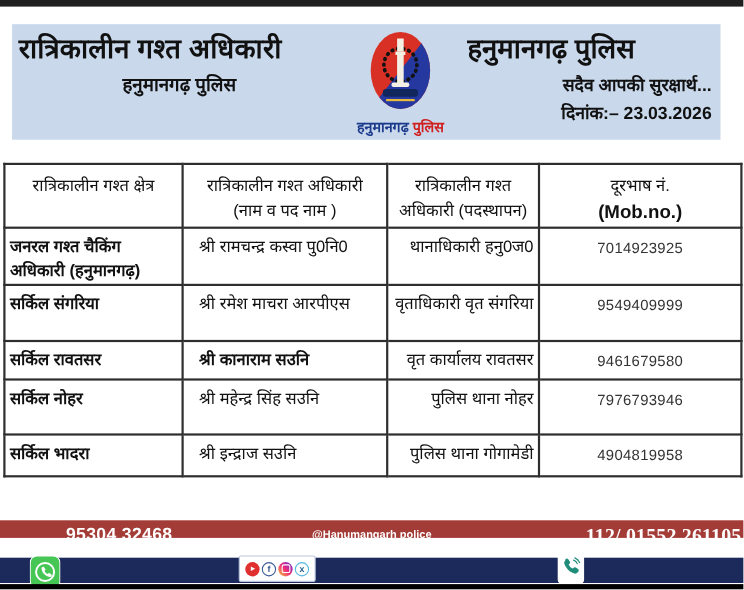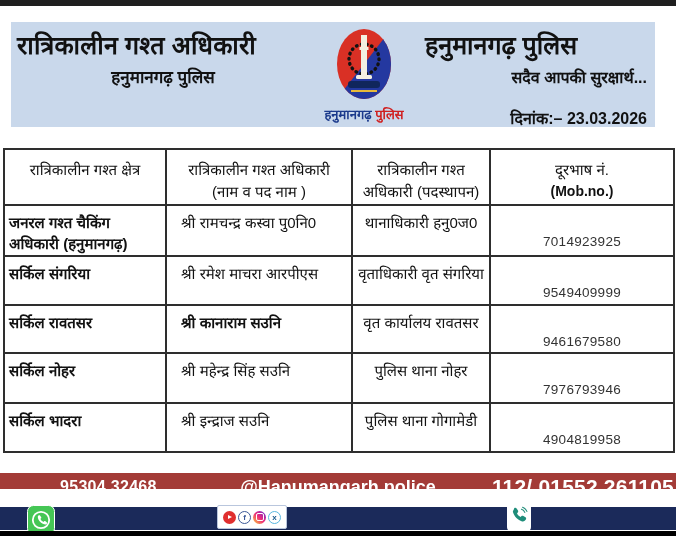--- a/index.html
+++ b/index.html
@@ -16,46 +16,46 @@
   .hdr-left{width:292px;}
   .hdr-left .title{font-size:25px;font-weight:700;color:#111;line-height:1.25;letter-spacing:.2px;}
   .hdr-left .subtitle{font-size:17px;font-weight:700;color:#111;text-align:center;margin-top:4px;}
   .hdr-center{width:110px;display:flex;flex-direction:column;align-items:center;margin-top:-2px;}
   .logo-caption{font-size:13px;font-weight:700;margin-top:1px;white-space:nowrap;}
   .logo-caption .c1{color:#1b3a8c;}
   .logo-caption .c2{color:#d01f1f;}
   .hdr-right{flex:1;padding-right:2px;margin-left:6px;}
   .hdr-right .title{font-size:25px;font-weight:700;color:#111;line-height:1.2;}
   .hdr-right .tagline{font-size:16px;font-weight:700;color:#111;text-align:right;margin-top:6px;}
-  .hdr-right .dateline{font-size:16px;font-weight:700;color:#111;text-align:right;margin-top:19px;}
+  .hdr-right .dateline{font-size:16px;font-weight:700;color:#111;text-align:right;margin-top:3px;}
 
   
   table.roster{position:absolute;left:3px;top:148px;width:670px;border-collapse:collapse;
                table-layout:fixed;background:#fff;}
   .roster th,.roster td{border:2px solid #2e2e2e;vertical-align:top;box-sizing:border-box;
                         font-size:15px;color:#111;line-height:1.45;}
   .roster th{font-weight:400;text-align:center;padding-top:9px;}
   .roster th .th2{display:block;}
   .roster td.c-area{font-weight:700;text-align:left;padding:6px 4px 0 4px;}
   .roster td.c-officer{text-align:left;padding:6px 4px 0 14px;}
-  .roster td.c-post{text-align:center;padding:6px 4px 0 4px;}
-  .roster td.c-mob{text-align:center;padding-top:26px;font-size:13.5px;color:#333;
+  .roster td.c-post{text-align:right;padding:6px 4px 0 4px;}
+  .roster td.c-mob{text-align:center;padding-top:8px;font-size:13.5px;color:#333;
                    font-family:"Liberation Sans",sans-serif;letter-spacing:.3px;}
   .roster td.officer-bold{font-weight:700;}
   .col1{width:162px;}.col2{width:186px;}.col3{width:138px;}.col4{width:184px;}
-  .mobhdr{font-family:"Liberation Sans",sans-serif;font-weight:700;font-size:14px;}
+  .mobhdr{font-family:"Liberation Sans",sans-serif;font-weight:700;font-size:17px;}
 
   
   .bar-red{position:absolute;left:0;top:473px;width:676px;height:16px;background:#a33b37;}
   .bar-red .wa-num{position:absolute;left:60px;top:0;line-height:28px;color:#fff;
                    font-size:16px;font-weight:700;letter-spacing:.3px;}
   .bar-red .handle{position:absolute;left:0;right:0;top:0;text-align:center;line-height:28px;
-                   color:#fff;font-size:18px;font-weight:700;}
+                   color:#fff;font-size:10px;font-weight:700;}
   .bar-red .emg{position:absolute;right:2px;top:0;line-height:28px;color:#fff;
-                font-size:21px;font-weight:700;letter-spacing:.2px;}
+                font-size:18px;font-weight:700;letter-spacing:.2px;font-family:Liberation Serif, serif;}
   .bar-navy{position:absolute;left:0;top:507px;width:676px;height:23px;background:#1b2a5a;}
   .bottom-bar{position:absolute;left:0;top:531px;width:676px;height:5px;background:#000;z-index:9;}
 
   
   .wa-box{position:absolute;left:27px;top:505px;width:28px;height:30px;z-index:5;cursor:pointer;}
 
   
   .social-box{position:absolute;left:217px;top:505px;width:68px;height:22px;background:#fff;
               border:1px solid #b9c6dd;border-radius:2px;display:flex;align-items:center;
               justify-content:center;gap:2px;z-index:5;}
@@ -142,21 +142,21 @@
         <span>दूरभाष नं.</span>
         <span class="th2 mobhdr">(Mob.no.)</span>
       </th>
     </tr>
     <tr style="height:49px;">
       <td class="c-area">जनरल गश्त चैकिंग अधिकारी (हनुमानगढ़)</td>
       <td class="c-officer">श्री रामचन्द्र कस्वा पु0नि0</td>
       <td class="c-post">थानाधिकारी हनु0ज0</td>
       <td class="c-mob">7014923925</td>
     </tr>
-    <tr style="height:39px;">
+    <tr style="height:51px;">
       <td class="c-area">सर्किल संगरिया</td>
       <td class="c-officer">श्री रमेश माचरा आरपीएस</td>
       <td class="c-post">वृताधिकारी वृत संगरिया</td>
       <td class="c-mob">9549409999</td>
     </tr>
     <tr style="height:35px;">
       <td class="c-area">सर्किल रावतसर</td>
       <td class="c-officer officer-bold">श्री कानाराम सउनि</td>
       <td class="c-post">वृत कार्यालय रावतसर</td>
       <td class="c-mob">9461679580</td>

